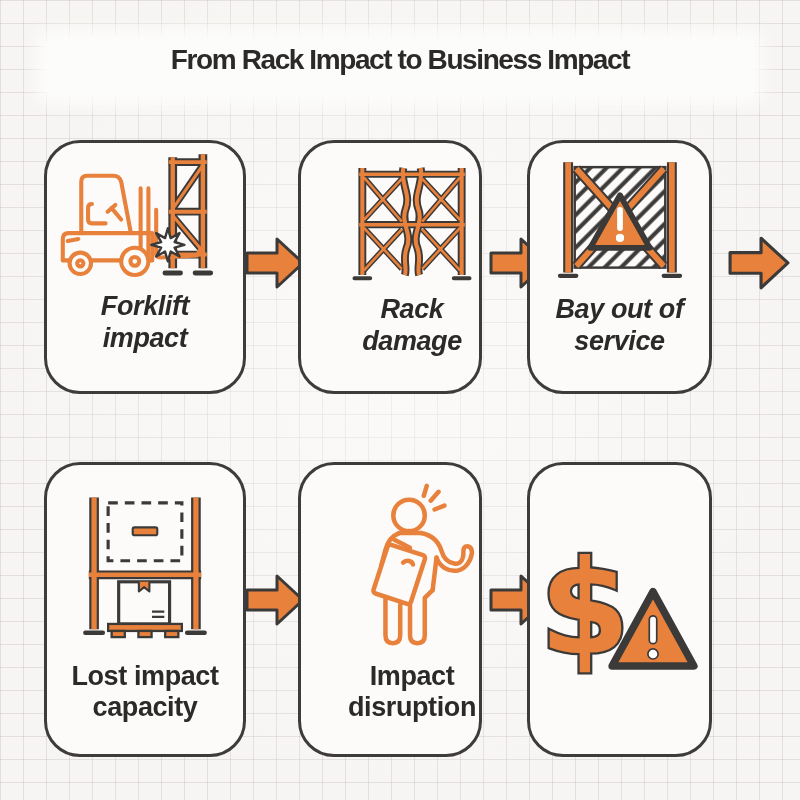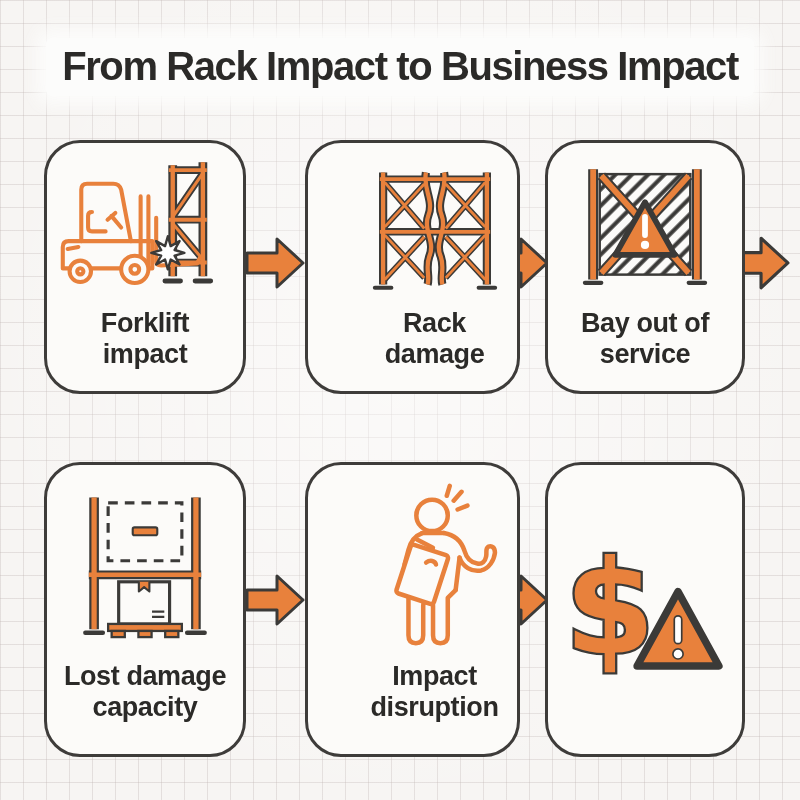--- a/index.html
+++ b/index.html
@@ -16,40 +16,40 @@
     position:absolute;inset:0;pointer-events:none;
     background:radial-gradient(ellipse at 50% 45%, rgba(255,255,255,0.5) 0%, rgba(255,255,255,0) 75%);
   }
   .title-band{
     position:absolute;left:46px;right:46px;top:38px;height:58px;
     background:#FCFCFB;border-radius:6px;
     box-shadow:0 0 16px 10px rgba(252,252,251,0.95);
   }
   h1.title{
     position:absolute;top:44px;left:0;width:100%;margin:0;
-    text-align:center;font-size:40px;font-weight:bold;
+    text-align:center;font-size:28px;font-weight:bold;
     letter-spacing:-1.4px;color:#2B2A28;
   }
   .card{
     position:absolute;box-sizing:border-box;
     background:#FCFBF9;border:3.5px solid #3E3C3A;border-radius:36px;
     display:flex;flex-direction:column;align-items:center;
     z-index:2;
   }
   .r1{top:140px;height:254px;}
   .r2{top:462px;height:295px;}
   .c1{left:44px;width:202px;}
-  .c2{left:305px;width:215px;padding-left:44px;}
-  .c3{left:545px;width:200px;}
+  .c2{left:298px;width:184px;padding-left:44px;}
+  .c3{left:527px;width:185px;}
   .icon-wrap{flex:1;display:flex;align-items:center;justify-content:center;width:100%;padding-top:6px;}
   .card-label{
     white-space:pre-line;text-align:center;font-weight:bold;
     color:#2B2A28;font-size:27px;line-height:1.17;letter-spacing:-0.4px;
   }
-  .r1 .card-label{margin-bottom:20px;}
+  .r1 .card-label{margin-bottom:37px;font-style:italic;}
   .r2 .card-label{margin-bottom:30px;}
   .arrow{position:absolute;z-index:1;}
   .a1{left:245px;top:235px;}
   .a2{left:489px;top:235px;}
   .a3{left:728px;top:234px;}
   .a4{left:245px;top:572px;}
   .a5{left:489px;top:572px;}
 </style>
 </head>
 <body>
@@ -170,21 +170,21 @@
         <rect x="76" y="42" width="28" height="9" rx="2" fill="#E8813C" stroke="#3B3A38" stroke-width="2.4"></rect>
         <rect x="60" y="104" width="58" height="48" fill="#FCFBF9" stroke="#3B3A38" stroke-width="3.6"></rect>
         <path d="M83,104 v11 l6,-5 6,5 v-11" fill="#E8813C" stroke="#3B3A38" stroke-width="2.4" stroke-linejoin="round"></path>
         <path d="M98,138 H112 M98,144 H112" stroke="#3B3A38" stroke-width="2.6" fill="none"></path>
         <rect x="48" y="152" width="84" height="8" fill="#E8813C" stroke="#3B3A38" stroke-width="2.6"></rect>
         <rect x="52" y="160" width="15" height="7" fill="#E8813C" stroke="#3B3A38" stroke-width="2.6"></rect>
         <rect x="82.5" y="160" width="15" height="7" fill="#E8813C" stroke="#3B3A38" stroke-width="2.6"></rect>
         <rect x="113" y="160" width="15" height="7" fill="#E8813C" stroke="#3B3A38" stroke-width="2.6"></rect>
       </svg>
     </div>
-    <div class="card-label">Lost damage
+    <div class="card-label">Lost impact
 capacity</div>
   </div>
 
   <div class="card r2 c2">
     <div class="icon-wrap">
       <svg width="128" height="172" viewBox="0 0 130 175">
         <g stroke="#E8813C" stroke-width="4.6" fill="none" stroke-linecap="round" stroke-linejoin="round">
           <circle cx="62" cy="36" r="16" fill="#FCFBF9"></circle>
           <path d="M80,6 L77,16 M92,12 L84,21 M98,26 L88,30"></path>
           <path d="M74,54 C86,56 92,63 95,72 C97,79 102,84 108,85 C113,86 116,83 117,78 C118,73 116,70 119,68 C123,66 126,69 126,74 C125,82 120,90 112,92 C102,94 93,88 90,79"></path>

